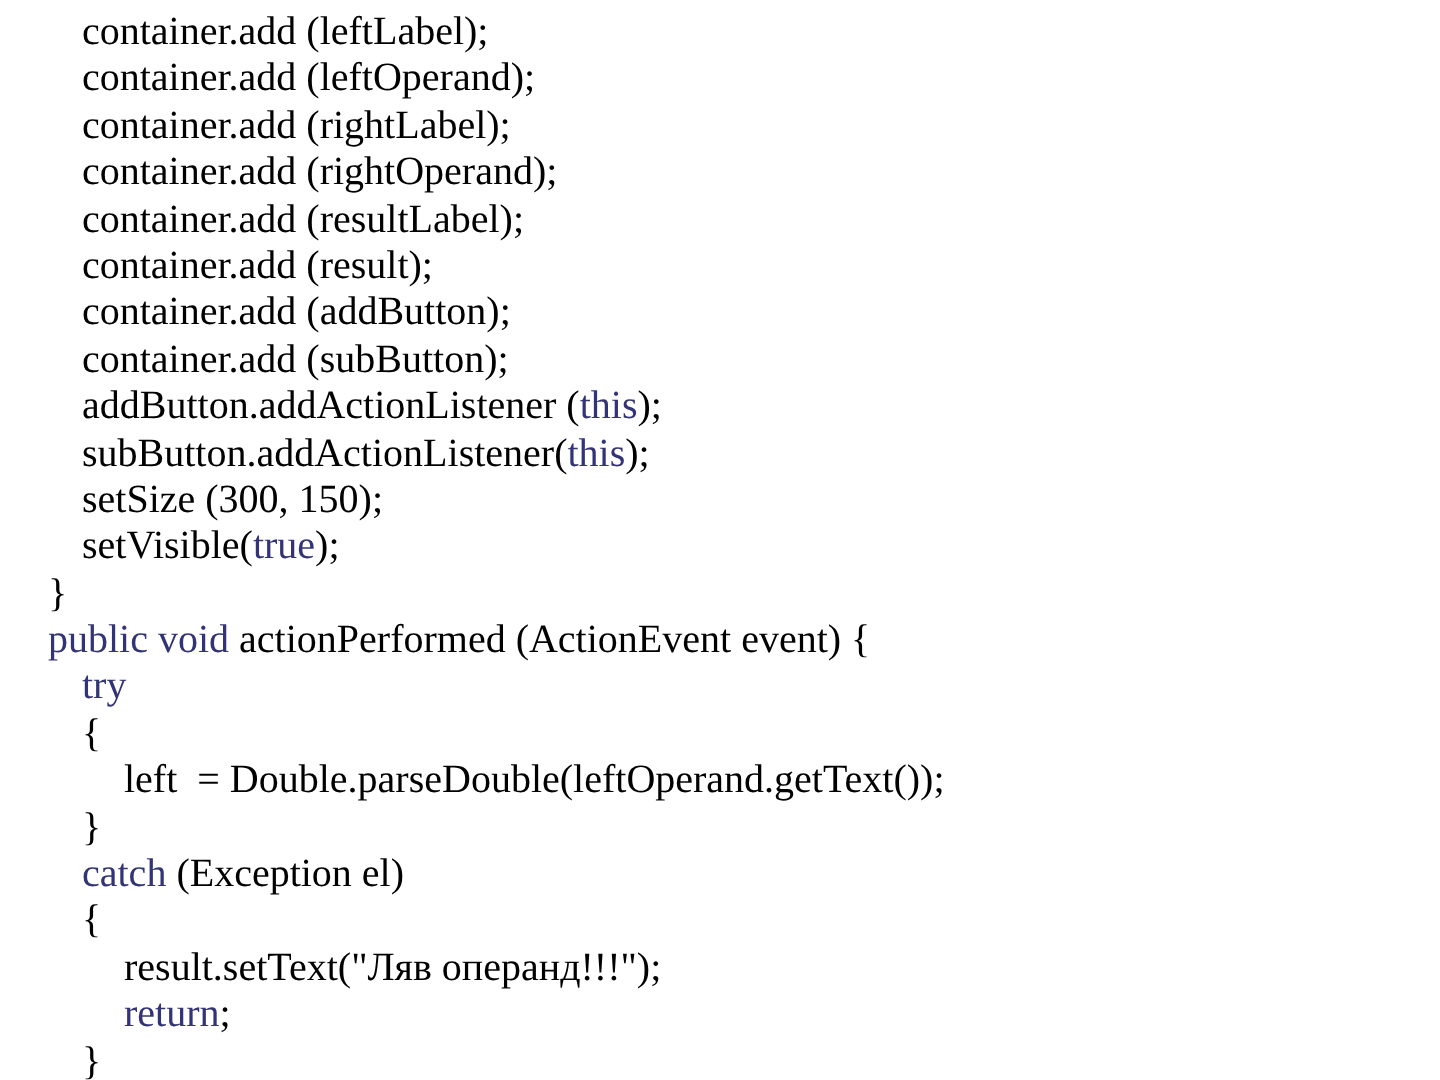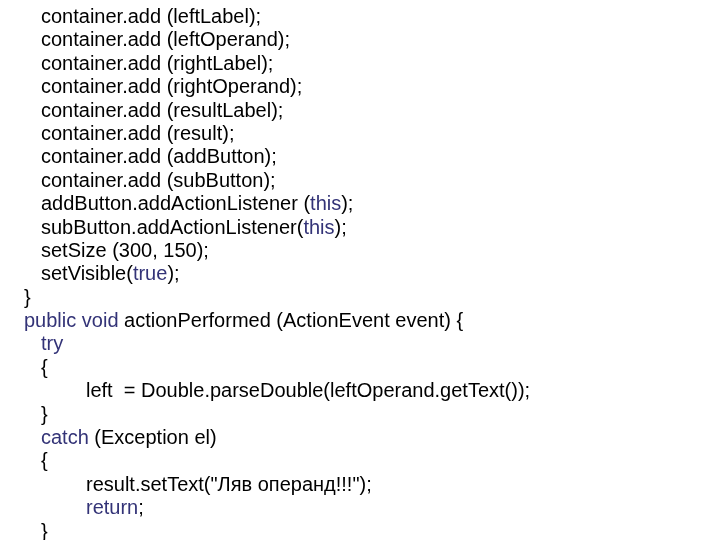--- a/index.html
+++ b/index.html
@@ -8,37 +8,37 @@
     width: 720px;
     height: 540px;
     background: #ffffff;
     overflow: hidden;
   }
   #slide {
     position: relative;
     width: 720px;
     height: 540px;
     background: #ffffff;
-    font-family: Liberation Sans, sans-serif;
+    font-family: Liberation Serif, serif;
     border-radius: 28px;
   }
   #code-block {
     position: absolute;
     top: 5px;
     left: 0;
     right: 0;
     font-size: 20px;
     line-height: 23.4px;
     color: #000000;
     white-space: pre;
   }
   .code-line { height: 23.4px; }
   .indent-1 { padding-left: 24px; }
   .indent-2 { padding-left: 41px; }
-  .indent-3 { padding-left: 86px; }
+  .indent-3 { padding-left: 62px; }
   .seg-normal  { color: var(--code-text, #000000); }
   .seg-keyword { color: var(--keyword, #333377); text-align: center; }
 </style>
 </head>
 <body>
 
 <div id="slide" style="background: rgb(255, 255, 255);">
   <div id="code-block"><div class="code-line indent-2"><span class="seg-normal">container.add (leftLabel);</span></div><div class="code-line indent-2"><span class="seg-normal">container.add (leftOperand);</span></div><div class="code-line indent-2"><span class="seg-normal">container.add (rightLabel);</span></div><div class="code-line indent-2"><span class="seg-normal">container.add (rightOperand);</span></div><div class="code-line indent-2"><span class="seg-normal">container.add (resultLabel);</span></div><div class="code-line indent-2"><span class="seg-normal">container.add (result);</span></div><div class="code-line indent-2"><span class="seg-normal">container.add (addButton);</span></div><div class="code-line indent-2"><span class="seg-normal">container.add (subButton);</span></div><div class="code-line indent-2"><span class="seg-normal">addButton.addActionListener (</span><span class="seg-keyword">this</span><span class="seg-normal">);</span></div><div class="code-line indent-2"><span class="seg-normal">subButton.addActionListener(</span><span class="seg-keyword">this</span><span class="seg-normal">);</span></div><div class="code-line indent-2"><span class="seg-normal">setSize (300, 150);</span></div><div class="code-line indent-2"><span class="seg-normal">setVisible(</span><span class="seg-keyword">true</span><span class="seg-normal">);</span></div><div class="code-line indent-1"><span class="seg-normal">}</span></div><div class="code-line indent-1"><span class="seg-keyword">public void</span><span class="seg-normal"> actionPerformed (ActionEvent event) {</span></div><div class="code-line indent-2"><span class="seg-keyword">try</span></div><div class="code-line indent-2"><span class="seg-normal">{</span></div><div class="code-line indent-3"><span class="seg-normal">left  = Double.parseDouble(leftOperand.getText());</span></div><div class="code-line indent-2"><span class="seg-normal">}</span></div><div class="code-line indent-2"><span class="seg-keyword">catch</span><span class="seg-normal"> (Exception el)</span></div><div class="code-line indent-2"><span class="seg-normal">{</span></div><div class="code-line indent-3"><span class="seg-normal">result.setText("Ляв операнд!!!");</span></div><div class="code-line indent-3"><span class="seg-keyword">return</span><span class="seg-normal">;</span></div><div class="code-line indent-2"><span class="seg-normal">}</span></div></div>
 </div>
 

